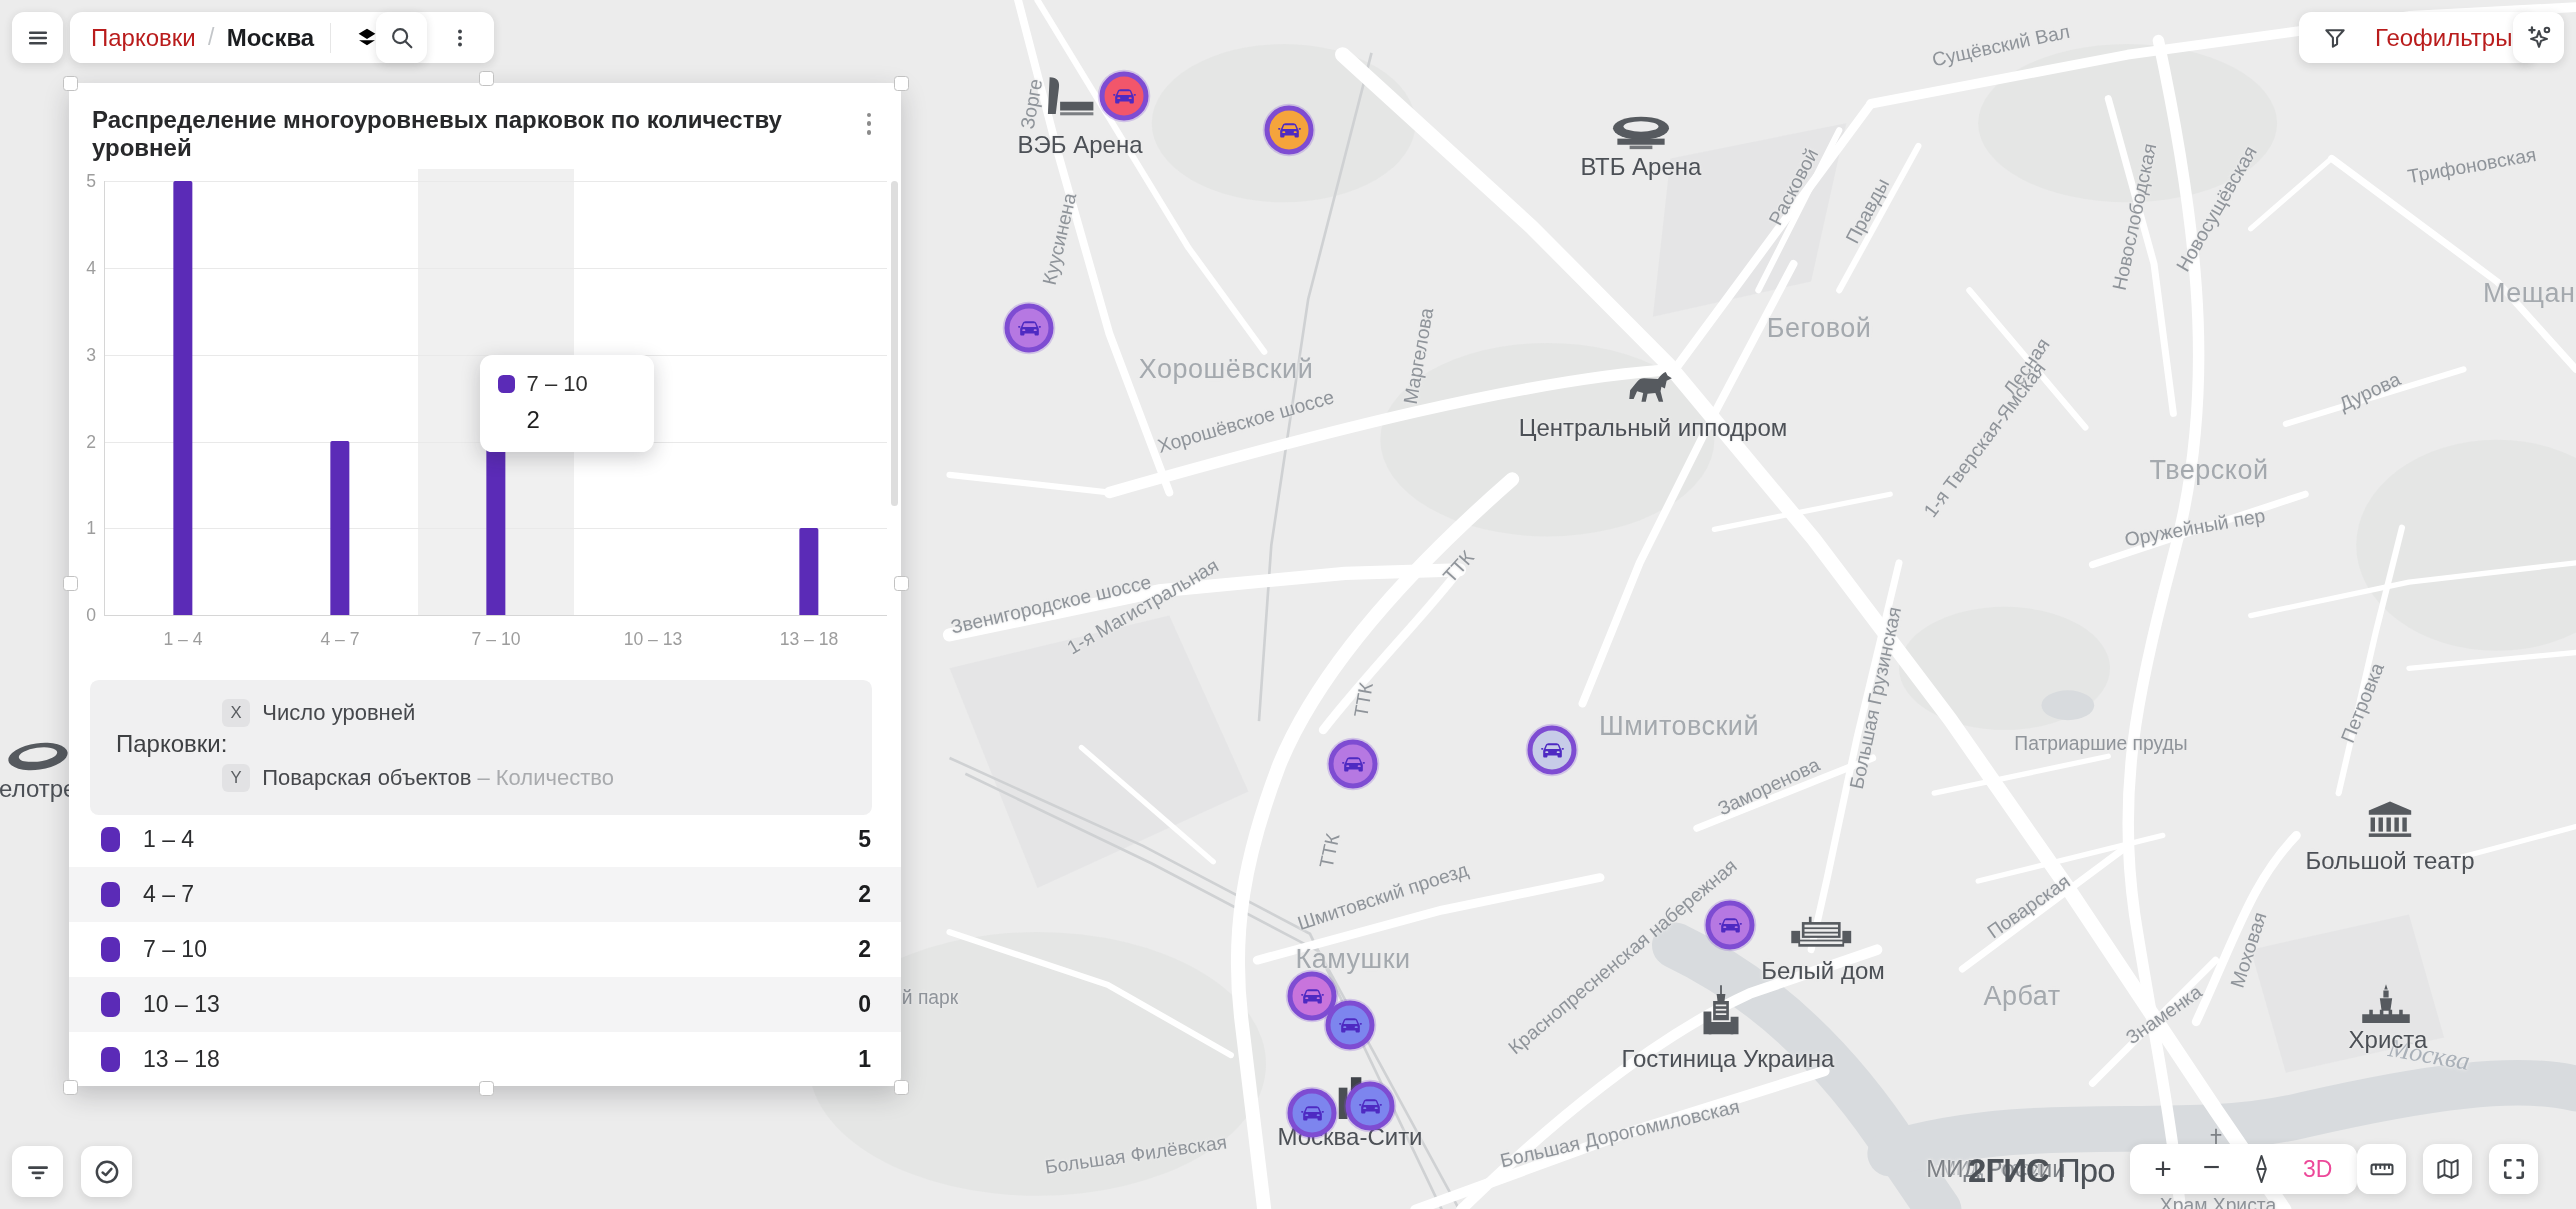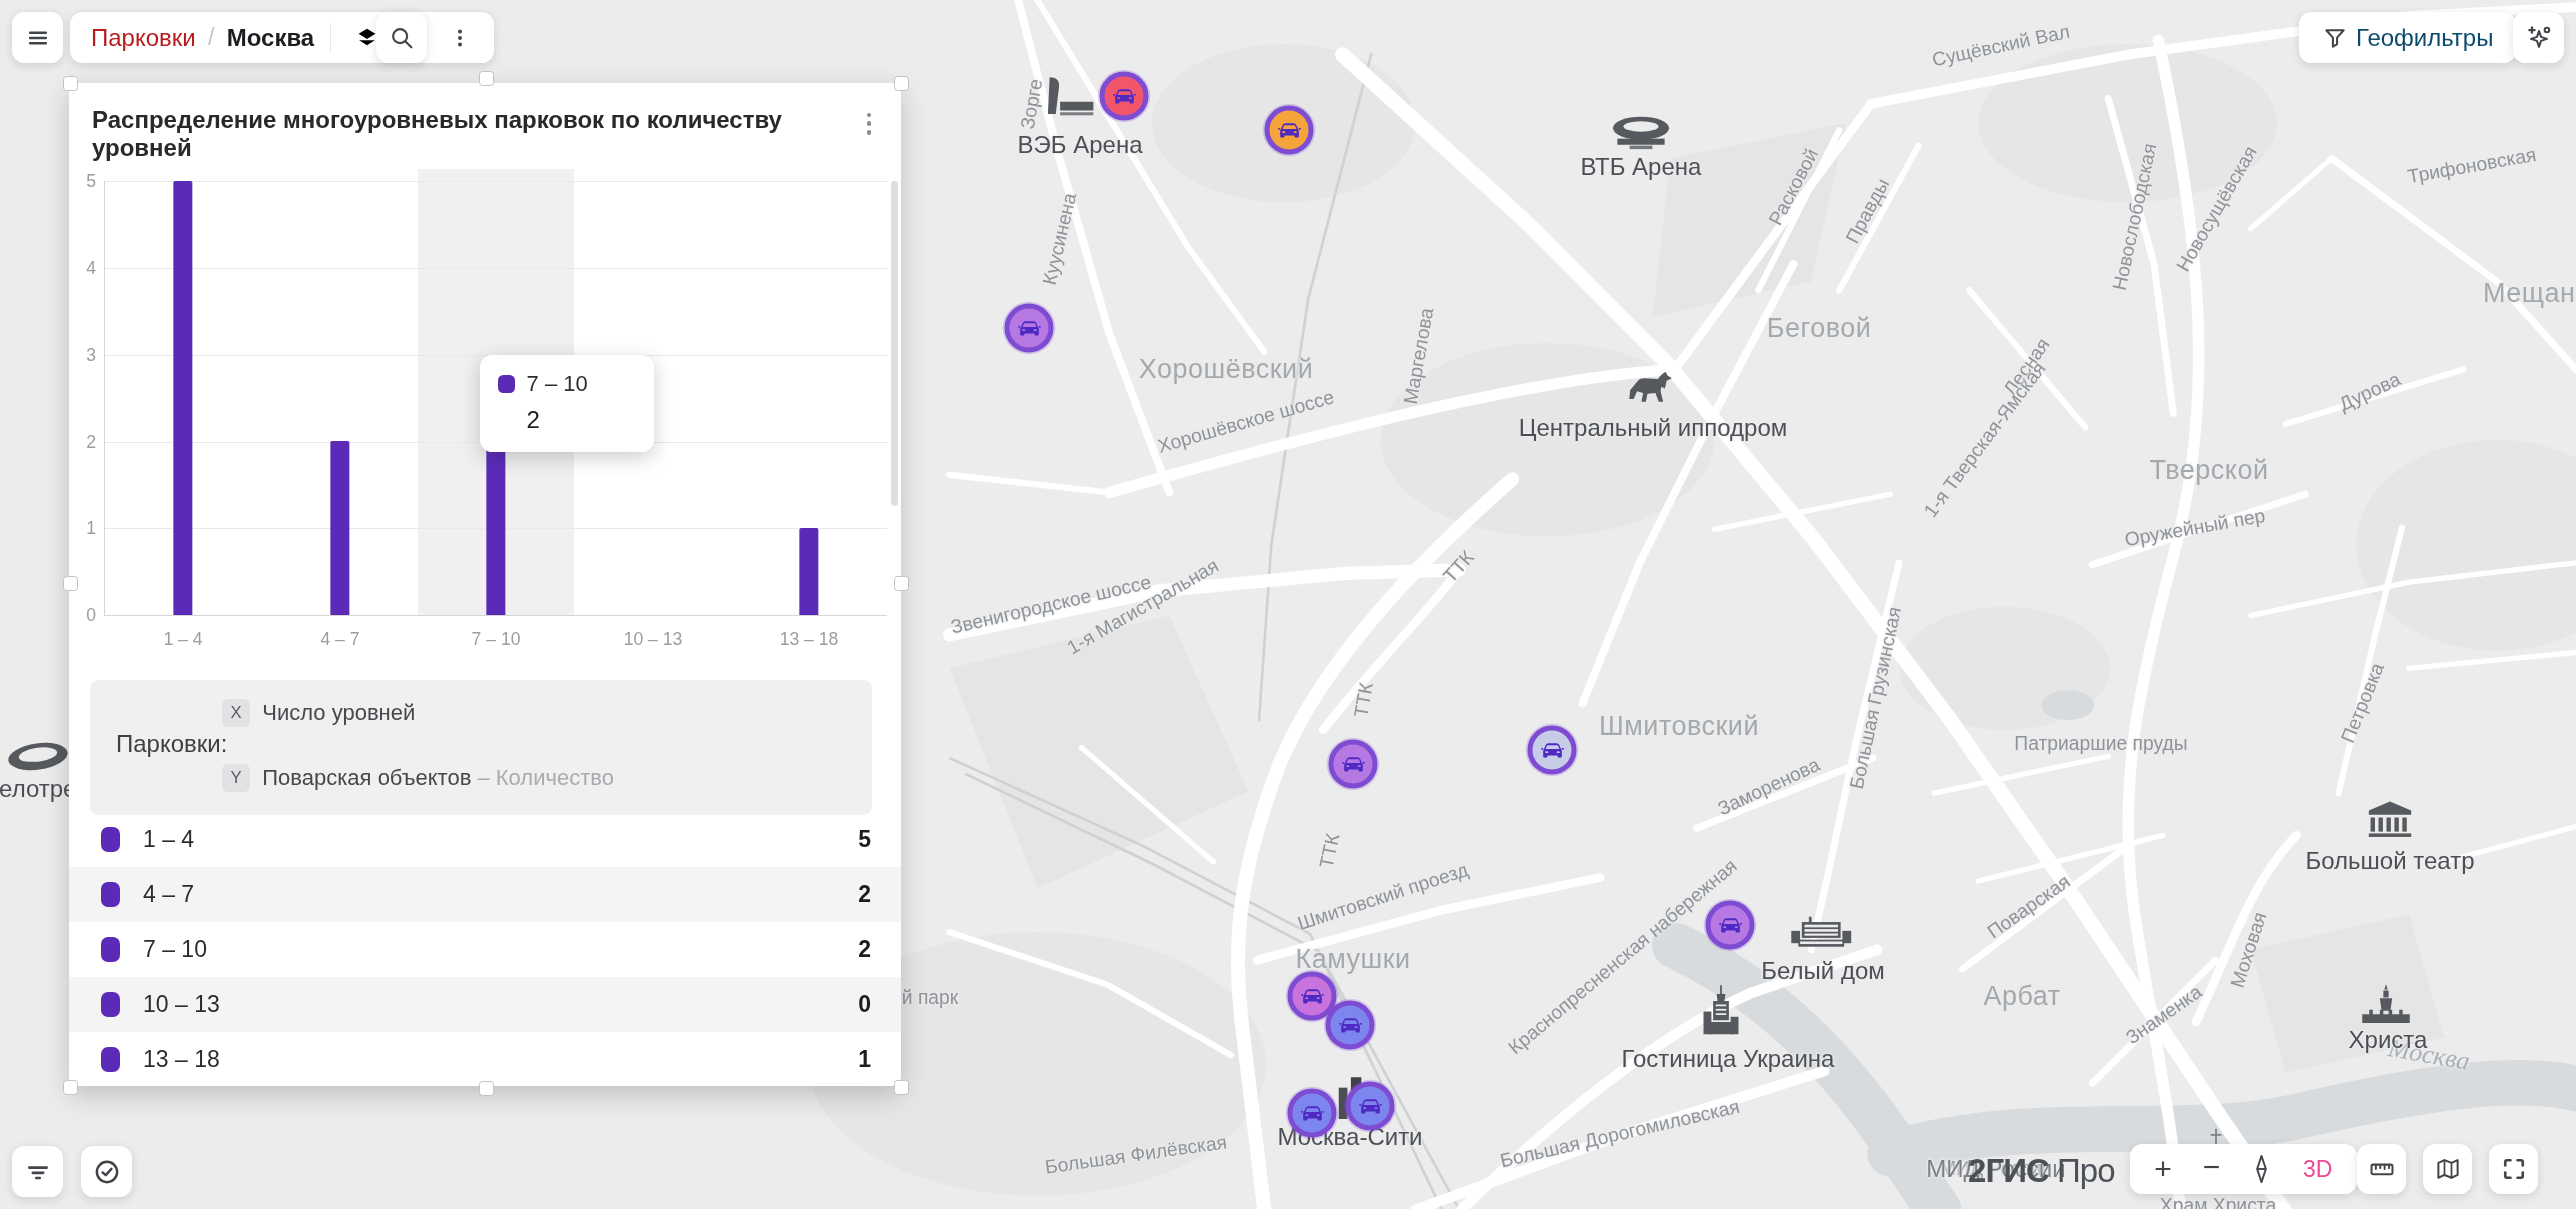--- a/index.html
+++ b/index.html
@@ -23,21 +23,21 @@
   .btn{position:absolute;background:#fff;border-radius:12.3px;box-shadow:0 2.6px 8.8px rgba(40,40,45,.14);
        display:flex;align-items:center;justify-content:center;cursor:pointer;}
   .btn svg{stroke:#41454a;fill:none;stroke-width:2.3;stroke-linecap:round;stroke-linejoin:round;}
   .pill{position:absolute;background:#fff;border-radius:12.3px;box-shadow:0 2.6px 8.8px rgba(40,40,45,.14);
         display:flex;align-items:center;}
   .crumb-sep{color:#c3c6c9;font-size:23px;margin:0 12.3px;}
   .crumb-a{color:#b91c1c;font-size:24px;}
   .crumb-b{color:#1b1d20;font-size:24px;font-weight:700;}
   .vdiv{width:0.9px;height:30px;background:#e6e6e6;margin:0 16px;}
   .toolbar-ic{width:39px;height:39px;display:flex;align-items:center;justify-content:center;border-radius:8px;}
-  .geo-label{font-size:24px;color:#0c4a6e;margin-left:8px;}
+  .geo-label{font-size:24px;color:#b91c1c;margin-left:27px;}
   
   .panel{position:absolute;left:69px;top:83px;width:832px;height:1003px;background:#fff;
          border-radius:8.8px;box-shadow:0 8.8px 26px rgba(30,30,40,.22);z-index:20;}
   .handle{position:absolute;width:13px;height:13px;background:#fff;border:0.9px solid #c2c2c2;border-radius:3.5px;z-index:21;}
   .panel-title{position:absolute;left:23px;top:23px;width:756px;font-size:24px;font-weight:700;color:#28292b;}
   .kebab{position:absolute;right:16px;top:24.6px;width:32px;height:32px;display:flex;flex-direction:column;
          align-items:center;justify-content:center;gap:4.4px;cursor:pointer;}
   .kebab i{width:4.4px;height:4.4px;border-radius:50%;background:#8b8b8b;}
   .plot{position:absolute;left:35px;top:98px;width:782px;height:434px;border-left:1.8px solid #d6d6d6;border-bottom:1.8px solid #d6d6d6;}
   .gline{position:absolute;left:0;width:100%;height:0.9px;background:#e9e9e9;}

